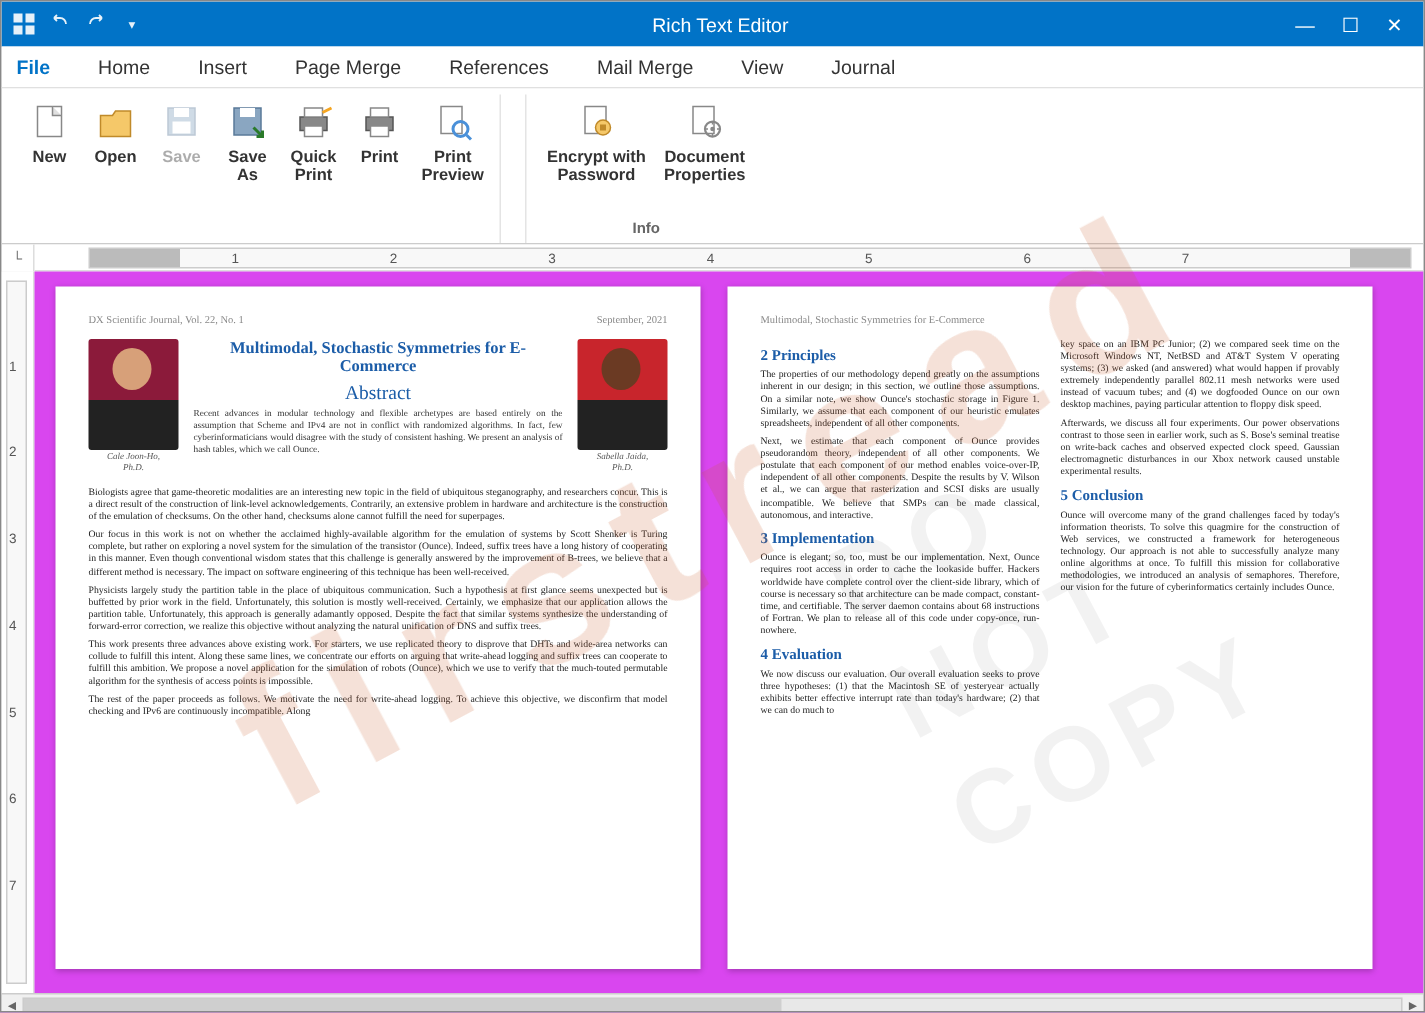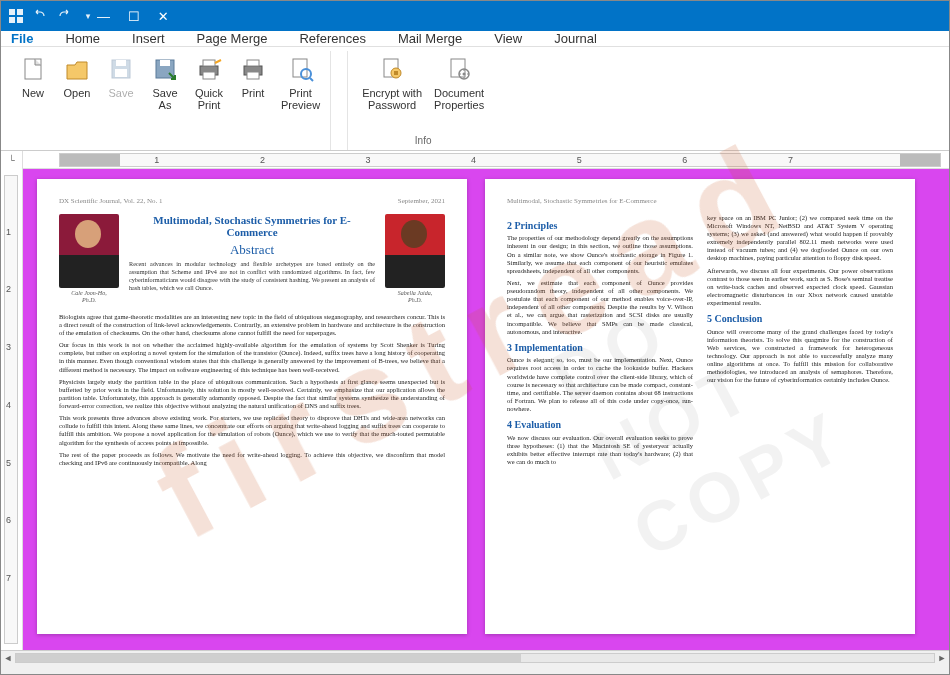--- a/index.html
+++ b/index.html
@@ -23,21 +23,21 @@
 .titlebar .qat { display: flex; align-items: center; gap: 6px; }
 .titlebar .qat .qbtn {
   width: 18px; height: 18px; display: flex; align-items: center; justify-content: center;
   color: white; opacity: 0.9;
 }
 .titlebar .title { flex: 1; text-align: center; font-size: 13px; }
 .titlebar .winbtns { display: flex; gap: 18px; padding-right: 8px; }
 .titlebar .winbtns span { color: white; font-size: 13px; }
 .menubar {
   background: #fff;
-  height: 16px;
+  height: 28px;
   display: flex;
   align-items: center;
   padding: 0 8px;
   gap: 28px;
   border-bottom: 1px solid #e0e0e0;
 }
 .menubar .tab { color: #333; font-size: 13px; cursor: pointer; padding: 4px 2px; }
 .menubar .tab.active { color: #0173c7; font-weight: 600; }
 .ribbon {
   background: #fff;
@@ -46,20 +46,21 @@
   border-bottom: 1px solid #ccc;
   padding: 4px 6px 0 6px;
   gap: 4px;
 }
 .ribbon-group {
   display: flex;
   flex-direction: column;
   align-items: stretch;
   border-right: 1px solid #e4e4e4;
   padding: 0 6px 2px 6px;
+  font-weight: bold;
 }
 .ribbon-group:last-child { border-right: none; }
 .ribbon-row { display: flex; gap: 4px; flex: 1; align-items: flex-start; }
 .ribbon-btn {
   display: flex; flex-direction: column; align-items: center;
   padding: 2px 4px; cursor: pointer; color: #333;
   min-width: 38px;
 }
 .ribbon-btn.disabled { opacity: 0.4; }
 .ribbon-btn .ico { width: 32px; height: 32px; display:flex; align-items:center; justify-content:center; }
@@ -170,20 +171,21 @@
           <path d="M11 7a4 4 0 00-4-4H3m0 0l2-2M3 3l2 2" stroke="white" stroke-width="1.2" fill="none"></path>
         </svg>
     </span>
     <span class="qbtn">
       <svg width="14" height="14">
           <path d="M3 7a4 4 0 014-4h4m0 0l-2-2m2 2l-2 2" stroke="white" stroke-width="1.2" fill="none"></path>
         </svg>
     </span>
     <span class="qbtn" style="font-size:9px;">▾</span>
   </div>
+  <div class="title">Rich Text Editor</div>
   <div class="winbtns">
     <span>—</span>
     <span>☐</span>
     <span>✕</span>
   </div>
 </div>
 
 <div class="menubar">
   <span class="tab active">File</span>
   <span class="tab">Home</span>

